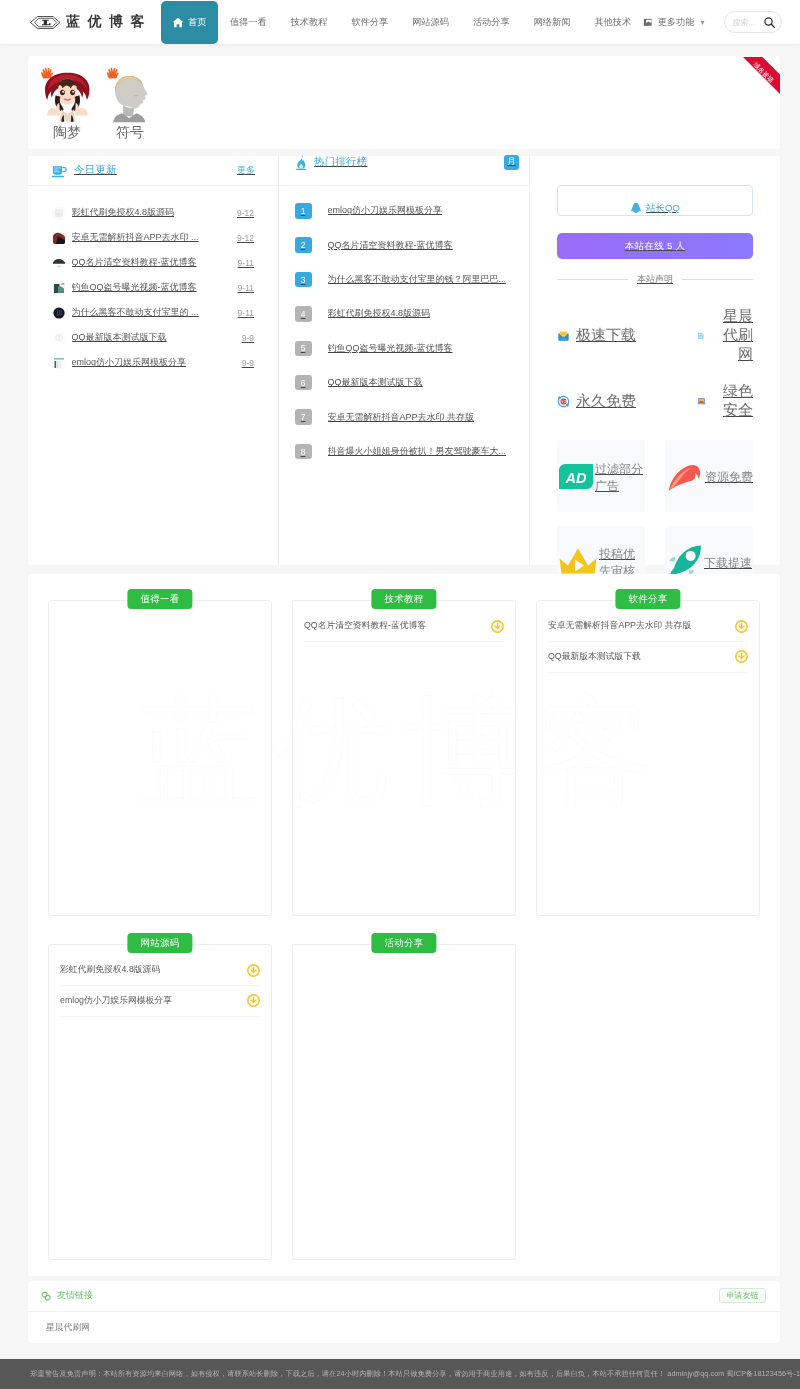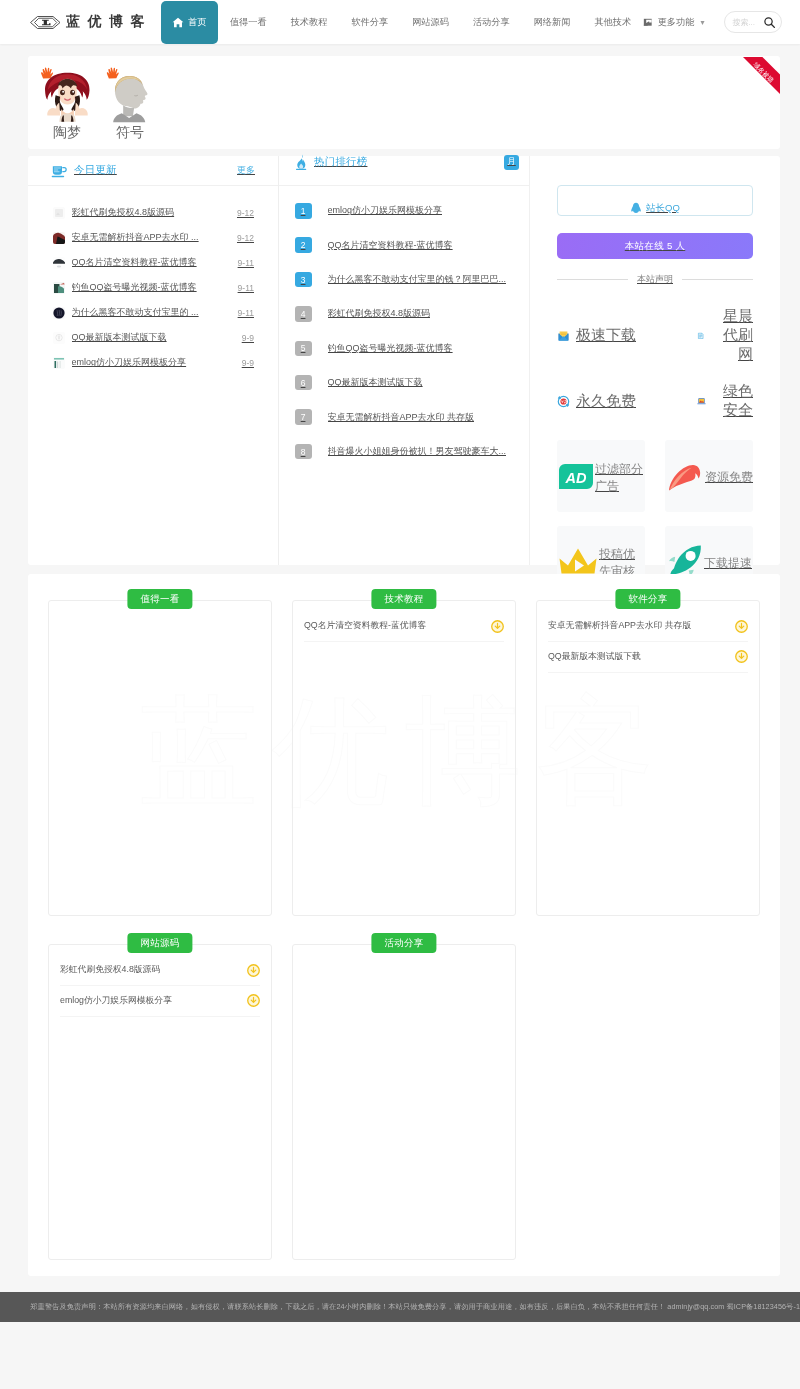--- a/index.html
+++ b/index.html
@@ -531,17 +531,30 @@
             </svg>
           </div>
         </div>
         <div class="catbox">
           <span class="cattag">活动分享</span>
         </div>
         <div class="catbox ghost"></div>
       </div>
   </div>
 
+  <div class="links">
+    <div class="links-hd">
+      <span class="lk-ico">
+        <svg width="10" height="10" viewBox="0 0 14 14">
+            <ellipse cx="5" cy="5" rx="3.5" ry="3" transform="rotate(-40 5 5)" fill="none" stroke="#6cbf6c" stroke-width="1.5"></ellipse>
+            <ellipse cx="9.4" cy="9.4" rx="3.5" ry="3" transform="rotate(-40 9.4 9.4)" fill="none" stroke="#6cbf6c" stroke-width="1.5"></ellipse>
+          </svg>
+      </span>
+      <span class="lk-t">友情链接</span>
+      <span class="apply-btn">申请友链</span>
+    </div>
+    <div class="links-body"><a>星晨代刷网</a></div>
+  </div>
 </div>
 
 <div class="footer">
   <span class="footer-txt">郑重警告及免责声明：本站所有资源均来自网络，如有侵权，请联系站长删除，下载之后，请在24小时内删除！本站只做免费分享，请勿用于商业用途，如有违反，后果自负，本站不承担任何责任！ adminjy@qq.com 蜀ICP备18123456号-1</span>
 </div>
 
 </body></html>

